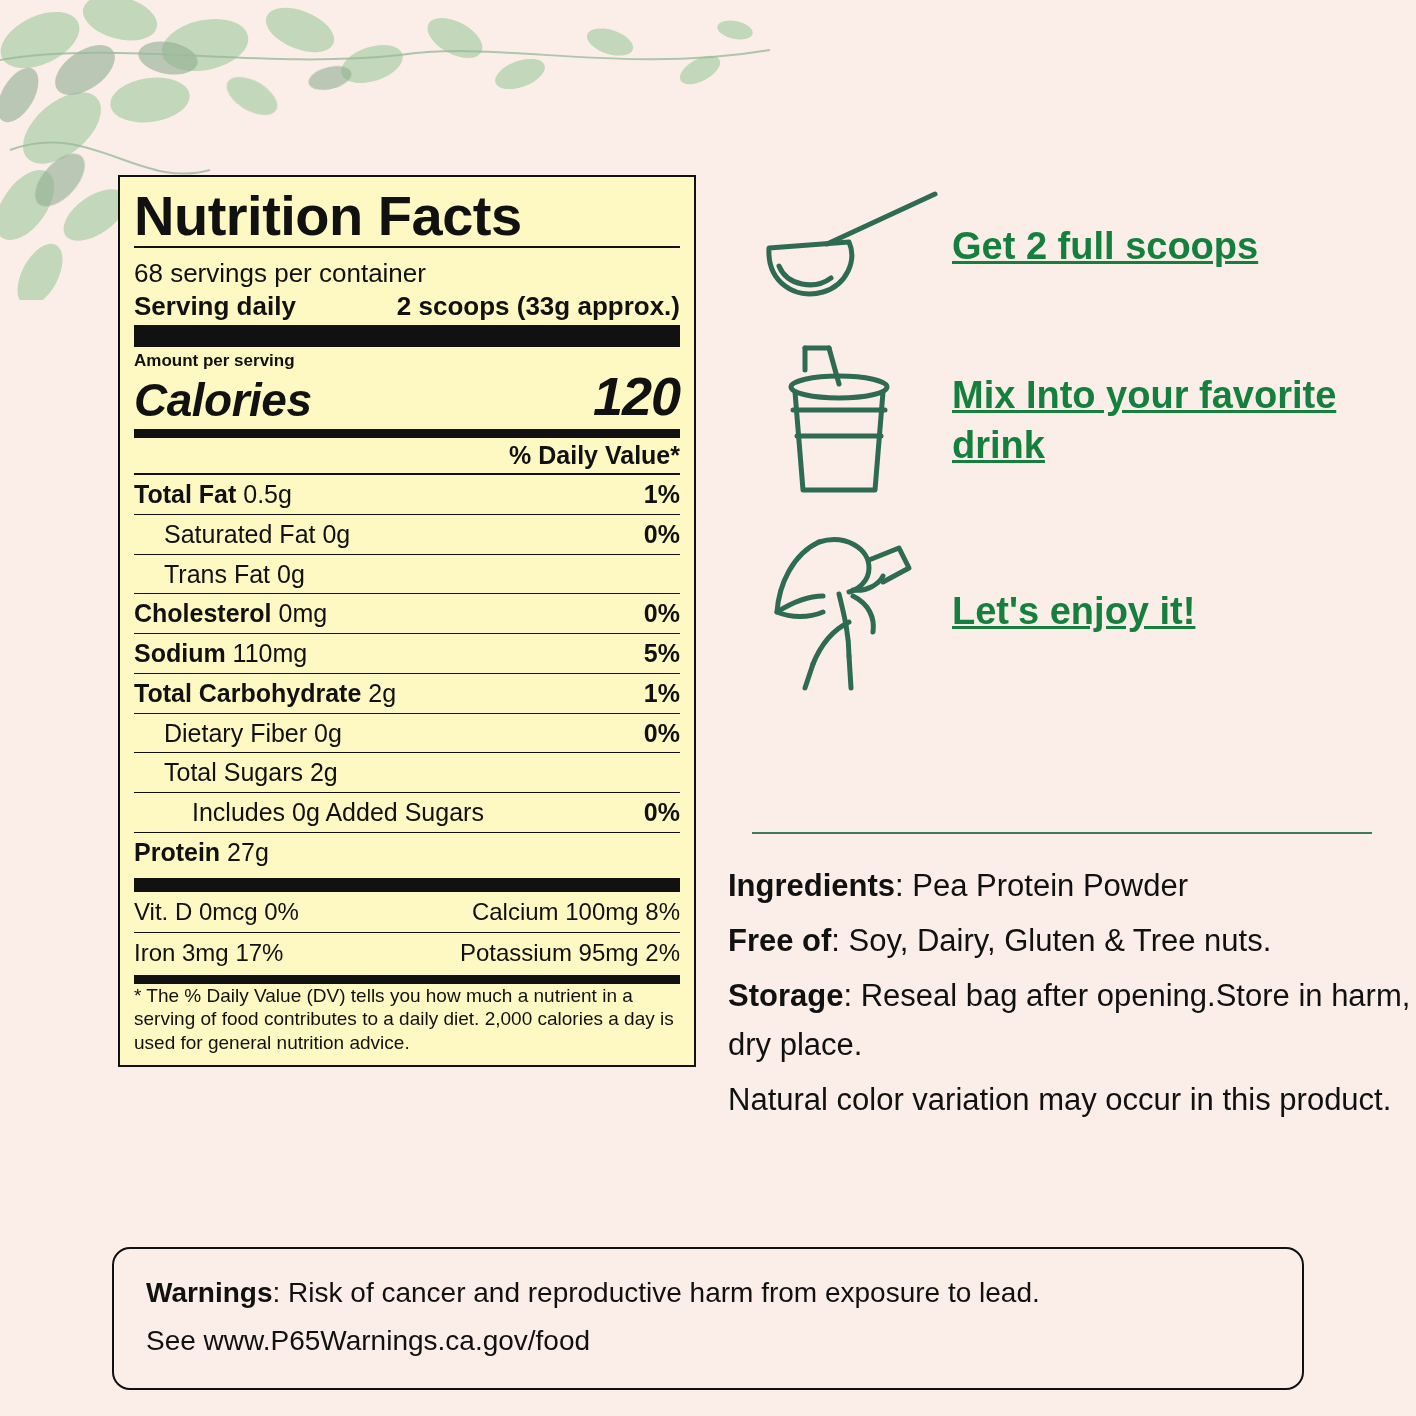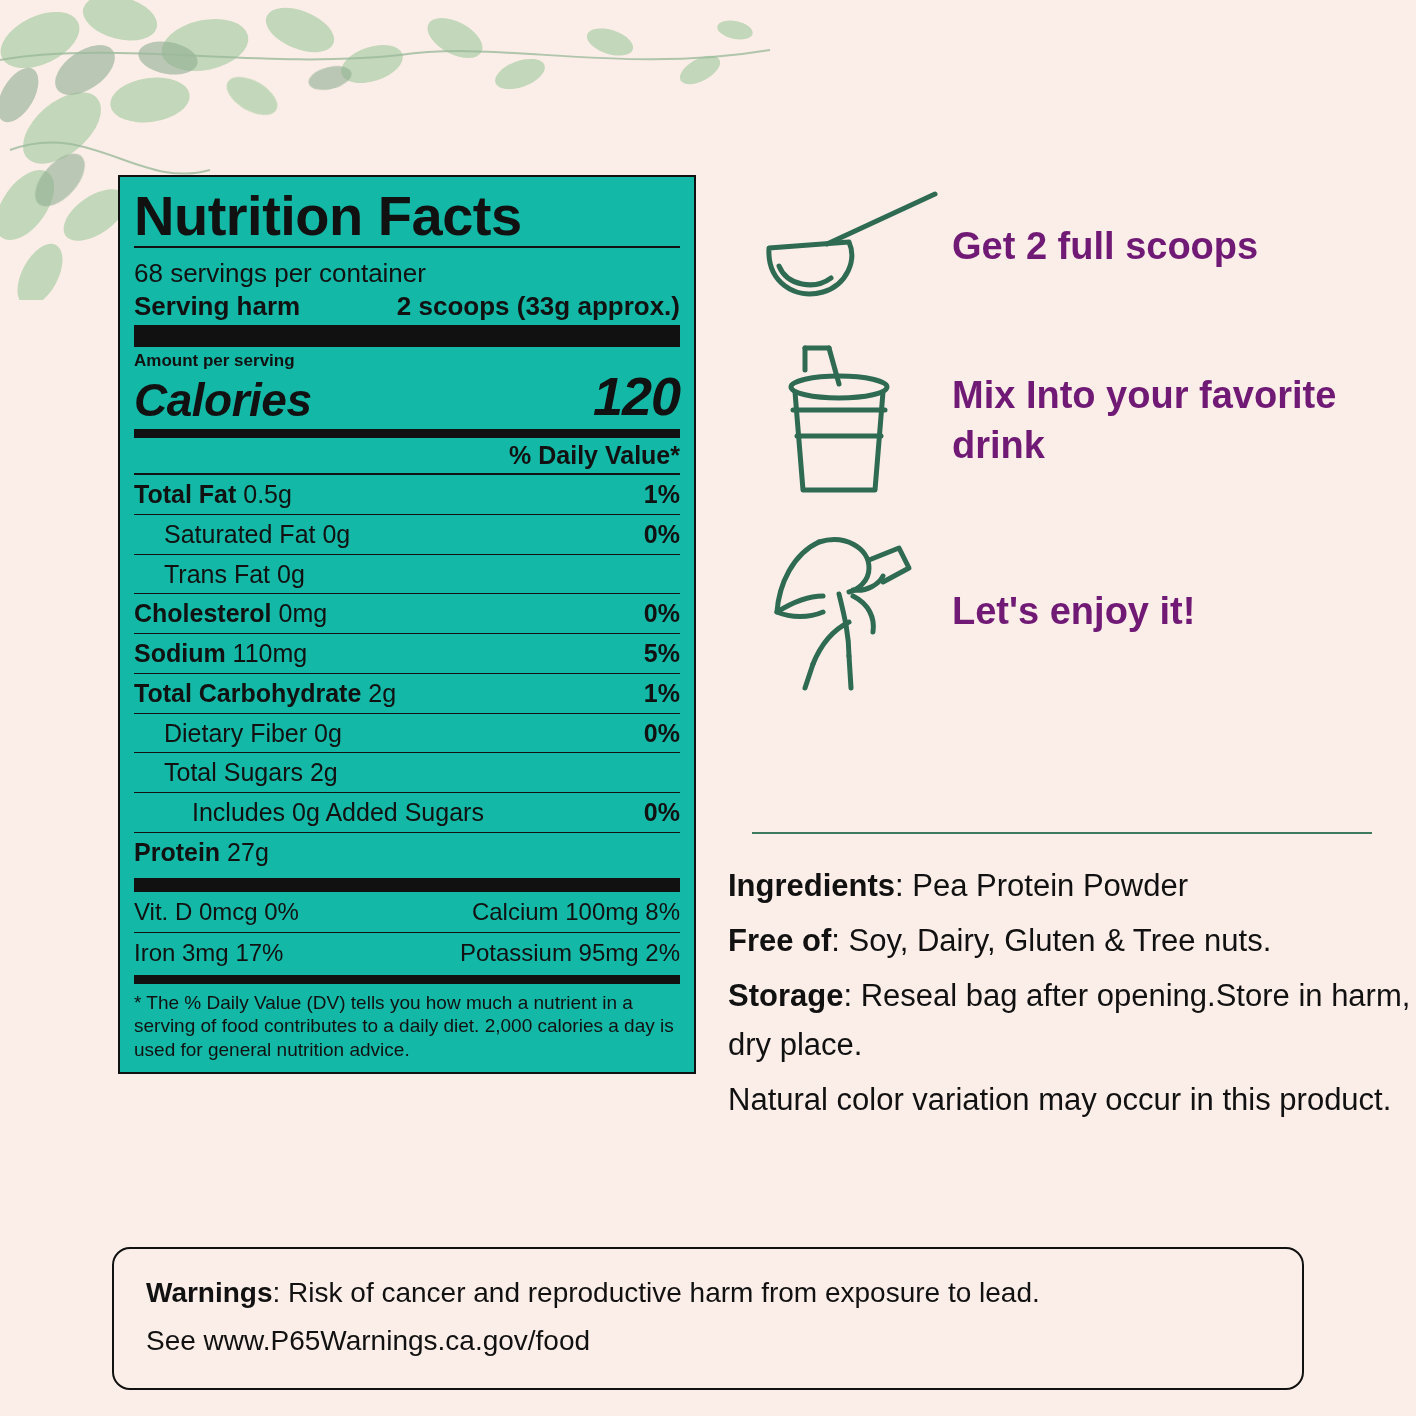--- a/index.html
+++ b/index.html
@@ -25,21 +25,21 @@
     height: 300px;
     pointer-events: none;
   }
 
   
   .nf-panel {
     position: absolute;
     left: 118px;
     top: 175px;
     width: 578px;
-    background: #14b8a6;
+    background: #fef9c3;
     border: 2px solid #111;
     box-sizing: border-box;
     padding: 8px 14px 10px 14px;
   }
   .nf-title {
     font-size: 56px;
     font-weight: bold;
     line-height: 1.02;
     letter-spacing: -0.5px;
     margin: 2px 0 2px 0;
@@ -131,21 +131,20 @@
     border-bottom: 1.5px solid #111;
   }
   .vit-grid:last-of-type { border-bottom: none; }
   .vit-left { width: 50%; }
   .vit-right { width: 50%; text-align: right; }
 
   .nf-foot {
     font-size: 19px;
     line-height: 1.25;
     border-top: 9px solid #111;
-    padding-top: 7px;
     margin-top: 2px;
   }
 
   
   .steps {
     position: absolute;
     left: 752px;
     top: 178px;
     width: 640px;
   }
@@ -156,24 +155,25 @@
     min-height: 136px;
   }
   .step-icon {
     width: 200px;
     flex: 0 0 200px;
     display: flex;
     align-items: center;
     justify-content: center;
   }
   .step-text {
-    color: #701a75;
+    color: #15803d;
     font-size: 38px;
     font-weight: bold;
     line-height: 1.32;
+    text-decoration: underline;
   }
 
   .divider {
     position: absolute;
     left: 752px;
     top: 832px;
     width: 620px;
     height: 2px;
     background: #3e7a5e;
   }
@@ -241,21 +241,21 @@
       <path d="M400 55 C 500 40, 620 75, 770 50"></path>
     </g>
   </svg>
 </div>
 
 <div class="nf-panel">
   <div class="nf-title">Nutrition Facts</div>
   <div class="rule"></div>
   <div class="nf-servings">68 servings per container</div>
   <div class="nf-serving-size">
-    <span>Serving harm</span>
+    <span>Serving daily</span>
     <span class="val">2 scoops (33g approx.)</span>
   </div>
   <div class="bar-thick"></div>
   <div class="amount-per">Amount per serving</div>
   <div class="cal-row">
     <span class="cal-label">Calories</span>
     <span class="cal-value">120</span>
   </div>
   <div class="bar-med"></div>
   <div class="dv-row">% Daily Value*</div>

